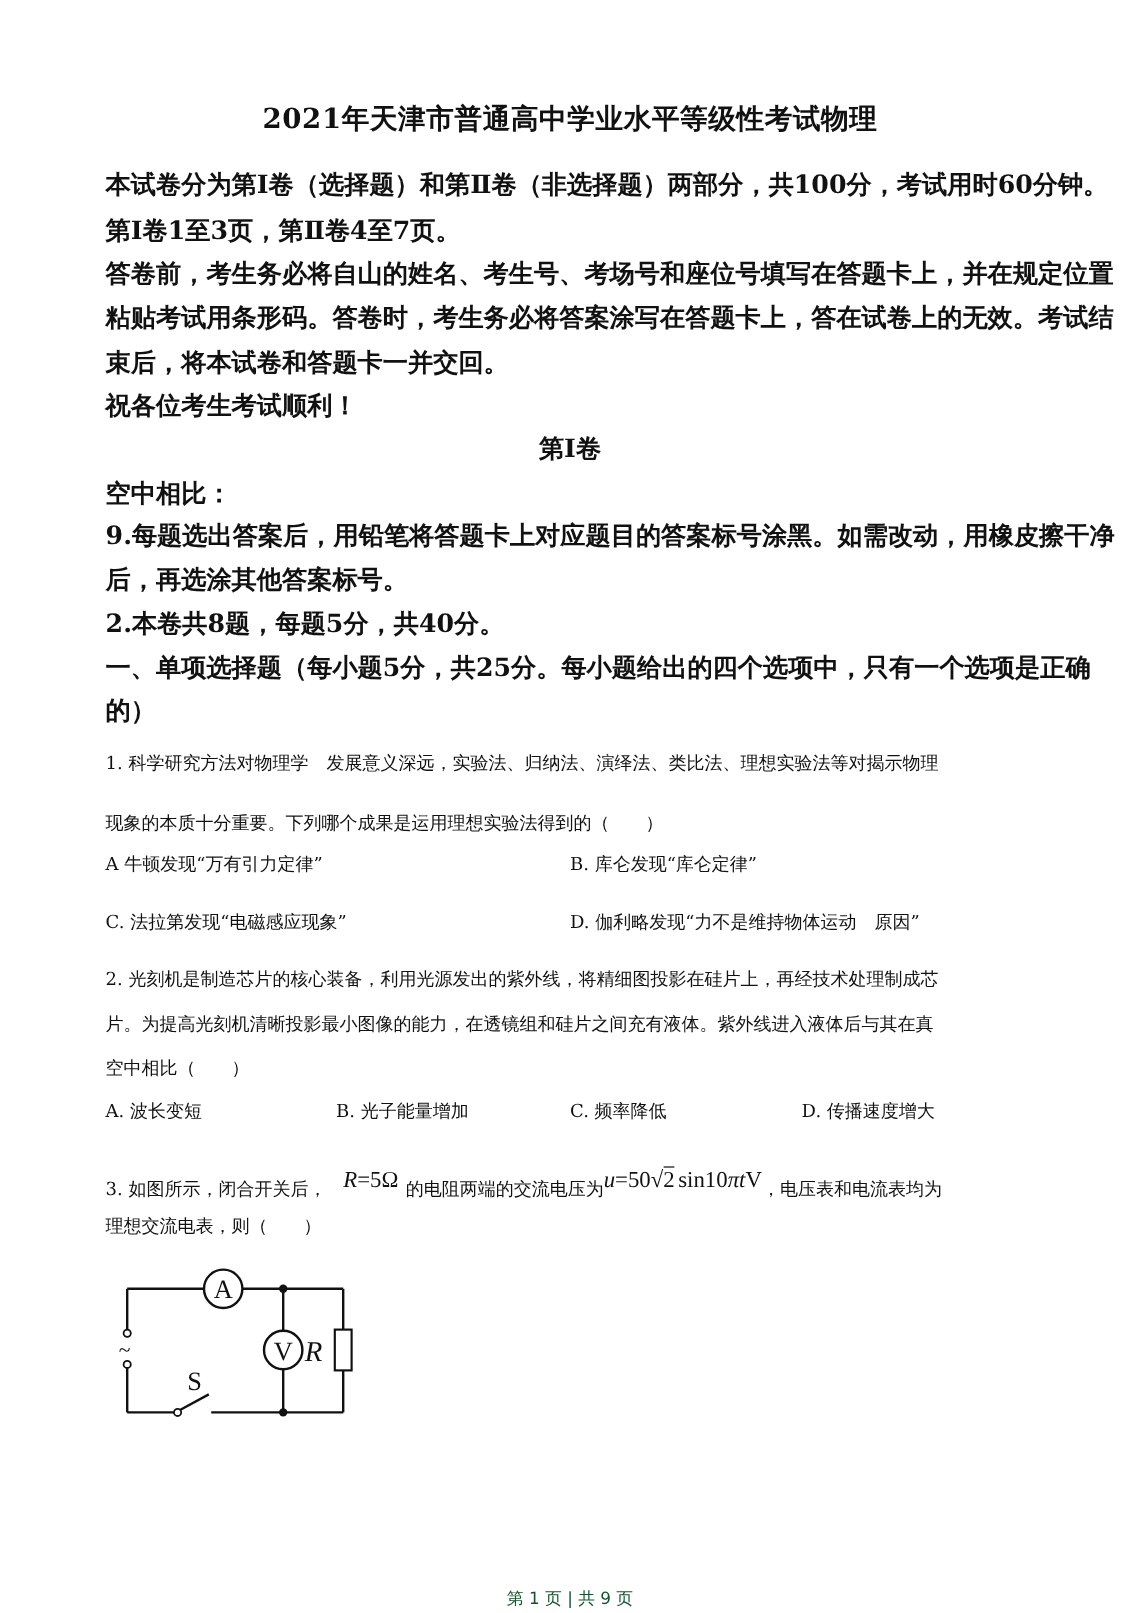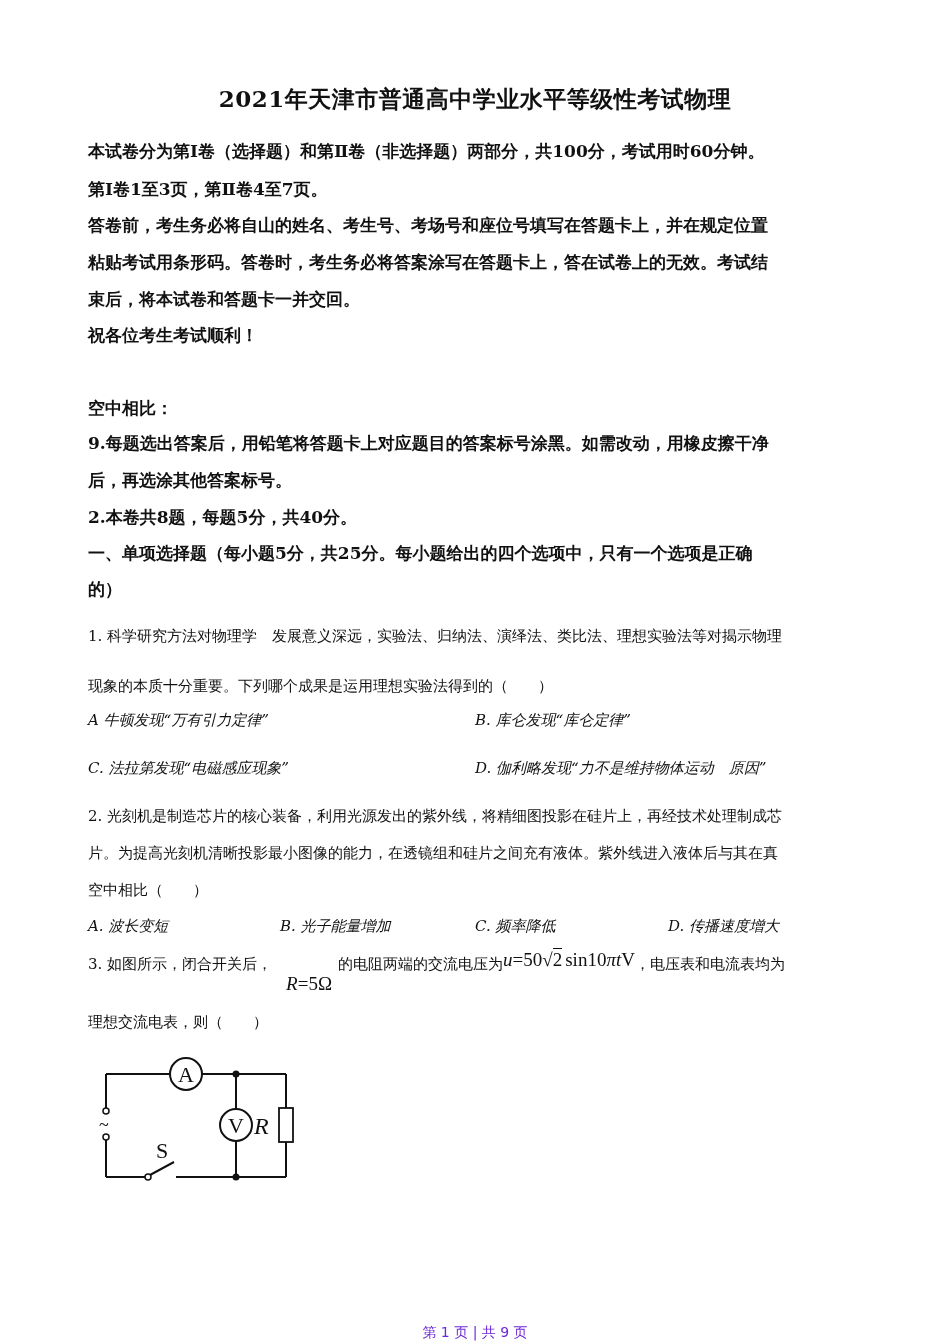--- a/index.html
+++ b/index.html
@@ -1,42 +1,43 @@
 <!DOCTYPE html>
 <html><head>
 <meta charset="utf-8">
 <style>
   html, body { margin: 0; padding: 0; background: #ffffff; }
   body { width: 950px; height: 1344px; position: relative; overflow: hidden; color: #111; font-family: "DejaVu Serif", "Liberation Serif", serif; }
   .page { position: absolute; left: 0; top: 0; width: 950px; height: 1344px; }
   .title { position: absolute; top: 84px; left: 0; width: 950px; text-align: center; font-size: 23px; font-weight: bold; letter-spacing: 0.5px; }
   .line { position: absolute; left: 88px; white-space: nowrap; }
-  .b { font-weight: bold; font-size: 17px; }
+  .b { font-weight: bold; font-size: 21px; }
   .n { font-size: 15px; }
   .center { left: 0; width: 950px; text-align: center; }
-  .opt { position: absolute; white-space: nowrap; font-size: 15px; font-style: italic; }
+  .opt { position: absolute; white-space: nowrap; font-size: 15px; }
   .math { font-family: "Liberation Serif", "DejaVu Serif", serif; font-size: 19px; }
   .math i { font-style: italic; }
-  .footer { position: absolute; top: 1324px; left: 0; width: 950px; text-align: center; font-size: 14px; color: #6d28d9; font-family: "DejaVu Sans", sans-serif; }
+  .footer { position: absolute; top: 1324px; left: 0; width: 950px; text-align: center; font-size: 14px; color: #14532d; font-family: "DejaVu Sans", sans-serif; }
   svg text { font-family: "Liberation Serif", "DejaVu Serif", serif; }
 </style>
 </head>
 <body>
 
 <div class="page">
 
   <div class="title">2021年天津市普通高中学业水平等级性考试物理</div>
 
   <div class="line b" style="top:140px">本试卷分为第Ⅰ卷（选择题）和第Ⅱ卷（非选择题）两部分，共100分，考试用时60分钟。</div>
   <div class="line b" style="top:178px">第Ⅰ卷1至3页，第Ⅱ卷4至7页。</div>
   <div class="line b" style="top:214px">答卷前，考生务必将自山的姓名、考生号、考场号和座位号填写在答题卡上，并在规定位置</div>
   <div class="line b" style="top:251px">粘贴考试用条形码。答卷时，考生务必将答案涂写在答题卡上，答在试卷上的无效。考试结</div>
   <div class="line b" style="top:288px">束后，将本试卷和答题卡一并交回。</div>
   <div class="line b" style="top:324px">祝各位考生考试顺利！</div>
 
+  <div class="line b center" style="top:360px">第Ⅰ卷</div>
 
   <div class="line b" style="top:397px">空中相比：</div>
   <div class="line b" style="top:432px">9.每题选出答案后，用铅笔将答题卡上对应题目的答案标号涂黑。如需改动，用橡皮擦干净</div>
   <div class="line b" style="top:469px">后，再选涂其他答案标号。</div>
   <div class="line b" style="top:506px">2.本卷共8题，每题5分，共40分。</div>
 
   <div class="line b" style="top:542px">一、单项选择题（每小题5分，共25分。每小题给出的四个选项中，只有一个选项是正确</div>
   <div class="line b" style="top:578px">的）</div>
 
   <div class="line n" style="top:627px">1. 科学研究方法对物理学　发展意义深远，实验法、归纳法、演绎法、类比法、理想实验法等对揭示物理</div>
@@ -47,21 +48,21 @@
   <div class="opt" style="left:475px; top:759px">D. 伽利略发现“力不是维持物体运动　原因”</div>
 
   <div class="line n" style="top:807px">2. 光刻机是制造芯片的核心装备，利用光源发出的紫外线，将精细图投影在硅片上，再经技术处理制成芯</div>
   <div class="line n" style="top:844px">片。为提高光刻机清晰投影最小图像的能力，在透镜组和硅片之间充有液体。紫外线进入液体后与其在真</div>
   <div class="line n" style="top:881px">空中相比（　　）</div>
   <div class="opt" style="left:88px; top:917px">A.  波长变短</div>
   <div class="opt" style="left:280px; top:917px">B.  光子能量增加</div>
   <div class="opt" style="left:475px; top:917px">C.  频率降低</div>
   <div class="opt" style="left:668px; top:917px">D.  传播速度增大</div>
 
-  <div class="line n" style="top:955px; display:flex; ">
+  <div class="line n" style="top:955px; display:flex; align-items:flex-end;">
     <span>3. 如图所示，闭合开关后，</span>
     <span class="math" style="margin-left:14px; position:relative; top:-6px;margin-top:24px;"><i>R</i><span>=5Ω</span></span>
     <span style="margin-left:6px;">的电阻两端的交流电压为</span>
     <span class="math" style="position:relative; top:-6px;"><i>u</i><span>=50</span><span style="display:inline-block;">√</span><span style="border-top:1px solid #111;">2</span><span style="margin-left:3px;">sin10</span><i>π</i><i>t</i><span>V</span></span>
     <span>，电压表和电流表均为</span>
   </div>
   <div class="line n" style="top:1013px">理想交流电表，则（　　）</div>
 
   <svg style="position:absolute; left:90px; top:1050px;" width="220" height="140" viewBox="0 0 220 140">
     <g stroke="#111" stroke-width="2" fill="none">

